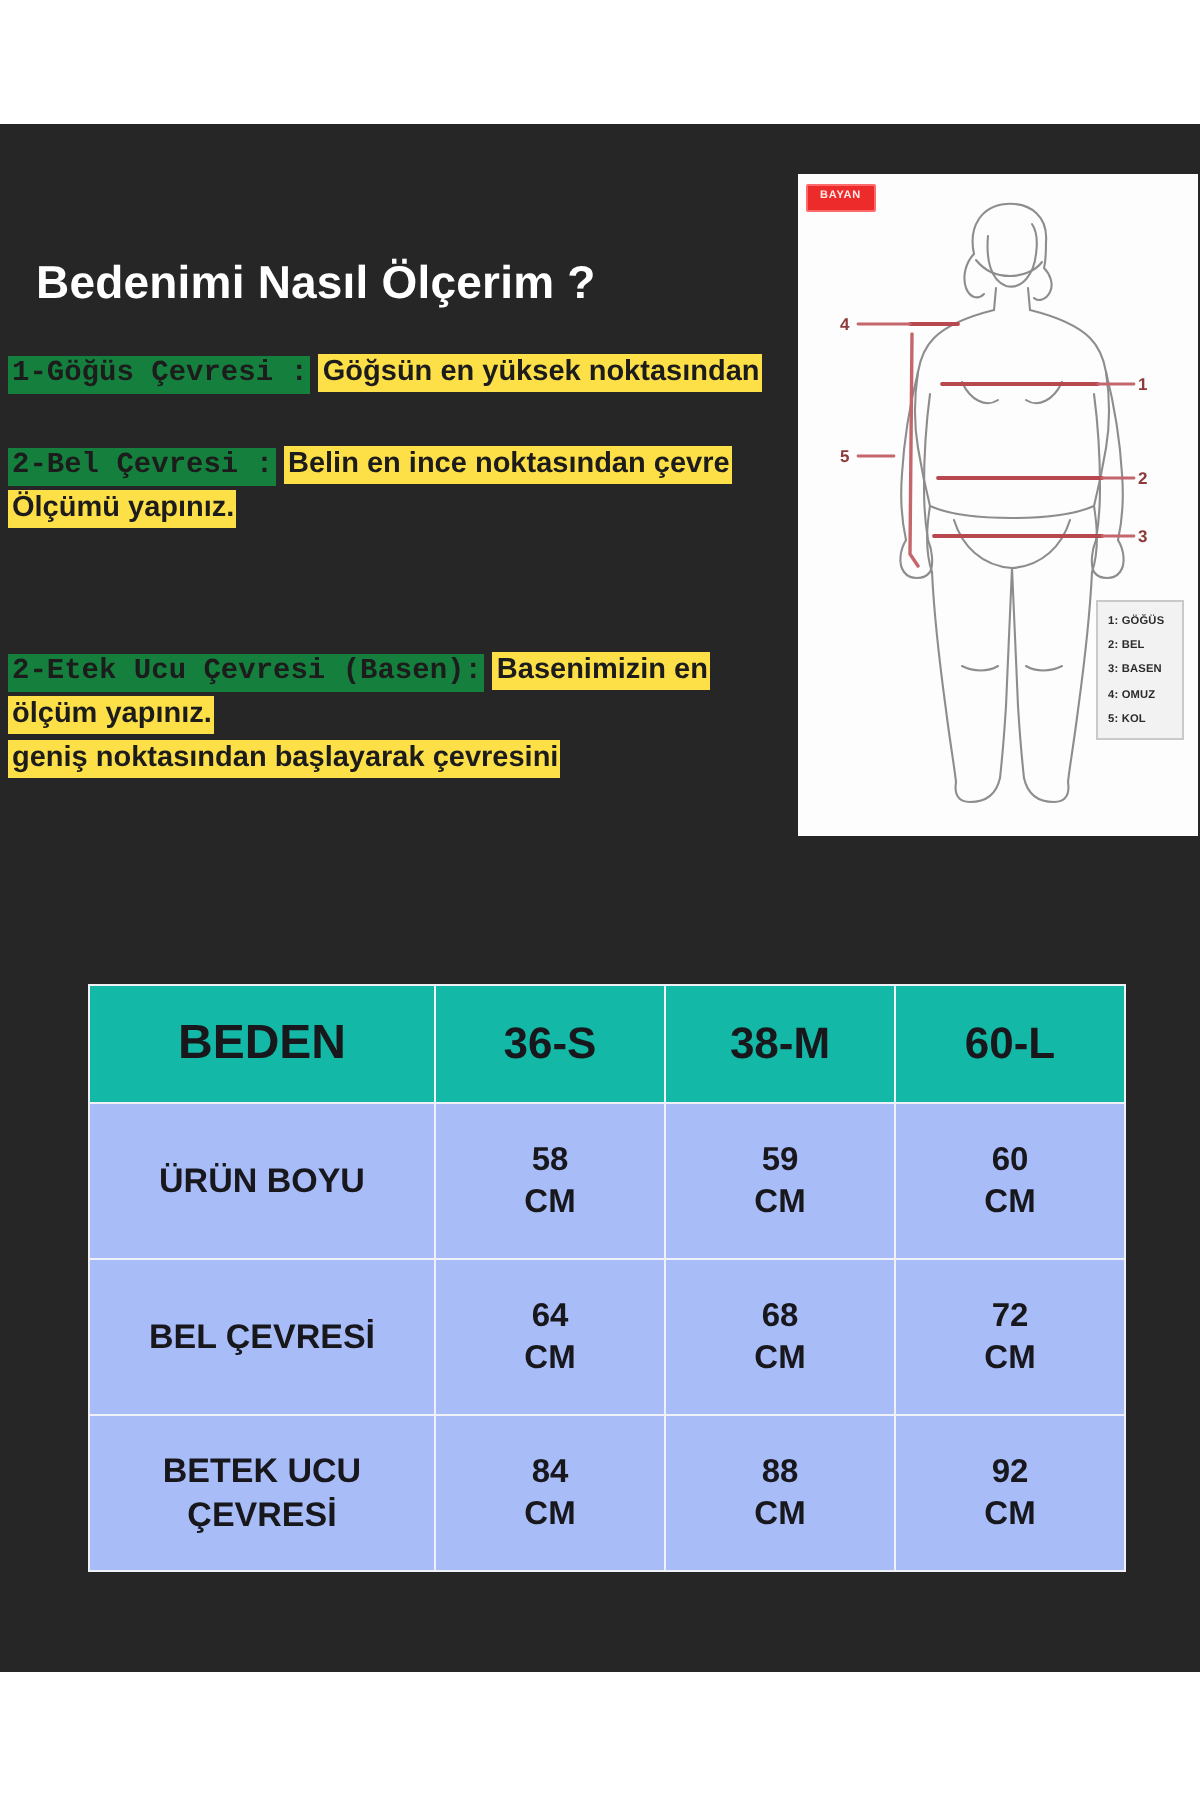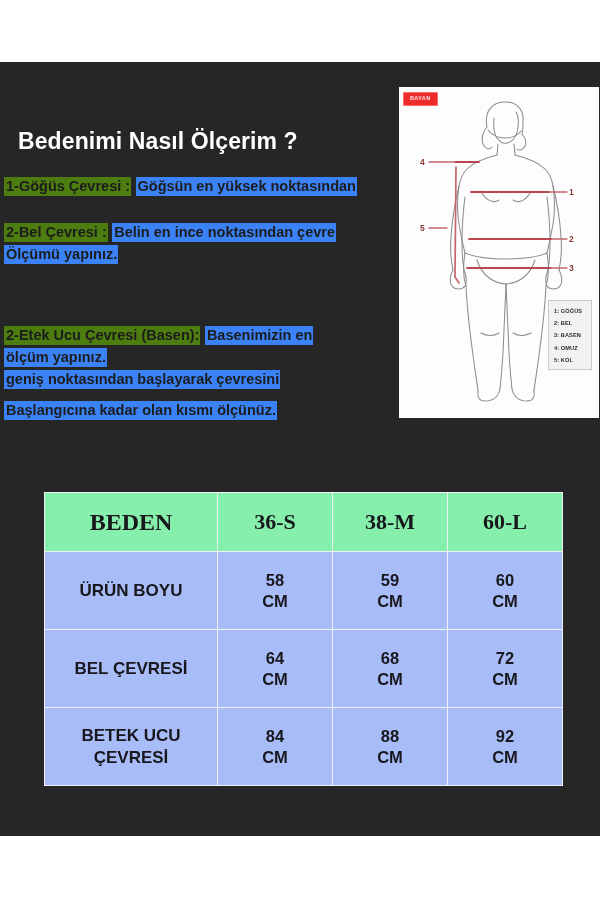--- a/index.html
+++ b/index.html
@@ -50,24 +50,25 @@
   }
   .instruction .seg {
     font-size: 14.5px;
     font-weight: bold;
     color: #1c1c1c;
     padding: 1px 1px 2px 2px;
     box-decoration-break: clone;
     -webkit-box-decoration-break: clone;
   }
   .seg.label {
-    background: #4d7c0f;
+    background: #15803d;
+    font-family: Liberation Mono, monospace;
   }
   .seg.body {
-    background: #3b82f6;
+    background: #fde047;
   }
 
   #instr-0 { top: 176px; }
   #instr-1 { top: 222px; }
   #instr-2 { top: 325px; }
   #instr-3 { top: 400px; }
 
   
   #diagram-panel {
     position: absolute;
@@ -133,25 +134,24 @@
     border-collapse: collapse;
     table-layout: fixed;
   }
   #size-table td {
     border: 1px solid #f0f0f7;
     text-align: center;
     vertical-align: middle;
     color: #17171c;
   }
   #size-table thead td {
-    background: #86efac;
+    background: #14b8a6;
     height: 56px;
     font-size: 22px;
     font-weight: bold;
-    font-family: Liberation Serif, serif;
   }
   #size-table thead td.first-col {
     font-size: 24px;
   }
   #size-table tbody td {
     background: #a8bcf8;
     font-size: 16.5px;
     font-weight: bold;
     line-height: 1.25;
     padding: 4px 2px;
@@ -176,21 +176,20 @@
 <div class="instruction" id="instr-1">
     <span class="line"><span class="seg label">2-Bel Çevresi :</span><span> </span><span class="seg body">Belin en ince noktasından çevre</span></span>
     <span class="line"><span class="seg body">Ölçümü yapınız.</span></span>
   </div>
 <div class="instruction" id="instr-2">
     <span class="line"><span class="seg label">2-Etek Ucu Çevresi (Basen):</span><span> </span><span class="seg body">Basenimizin en</span></span>
     <span class="line"><span class="seg body">ölçüm yapınız.</span></span>
     <span class="line"><span class="seg body">geniş noktasından başlayarak çevresini</span></span>
   </div>
 <div class="instruction" id="instr-3">
-    <span class="line"><span class="seg body">Başlangıcına kadar olan kısmı ölçünüz.</span></span>
   </div>
 
 <div id="diagram-panel">
   <div id="diagram-badge">BAYAN</div>
 
   <svg id="diagram-svg" width="200" height="331" viewBox="0 0 200 331">
     <g fill="none" stroke="#8d8d8d" stroke-width="1.05" stroke-linecap="round" stroke-linejoin="round">
 
       <path d="M88 40 C85 26 92 16 104 15 C117 14 125 22 124 34 C124 39 124 43 123 47
                C126 50 128 55 126 59 C124 63 120 64 118 62

